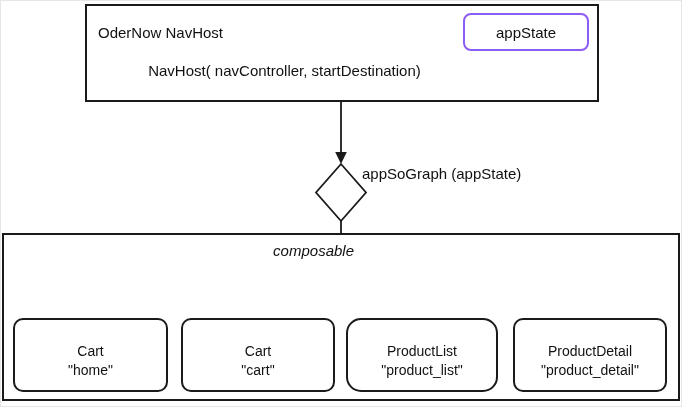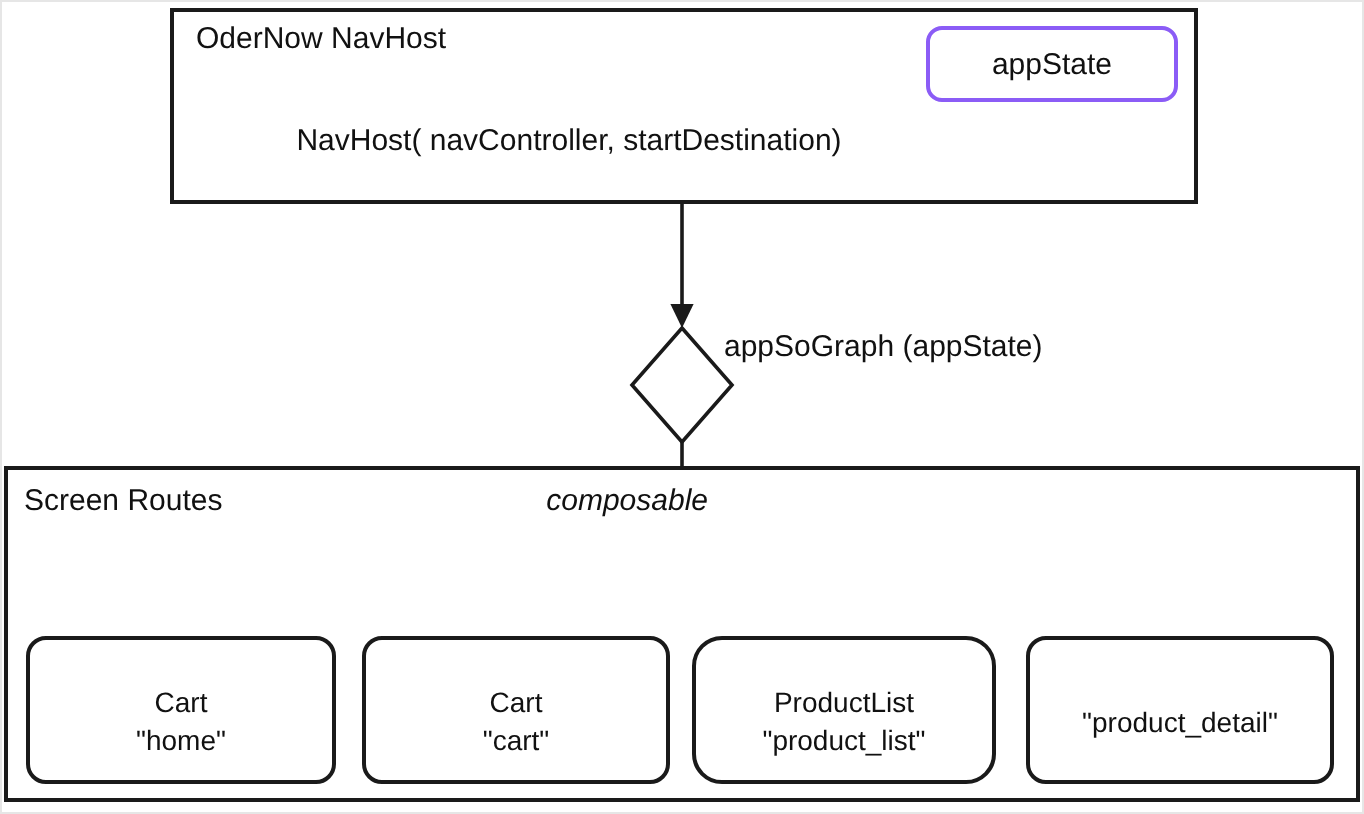--- a/index.html
+++ b/index.html
@@ -27,21 +27,21 @@
   }
 
   
   .navhost-box {
     left: 85px; top: 4px;
     width: 514px; height: 98px;
     border: 2px solid #1a1a1a;
     background: #ffffff;
   }
   .navhost-title {
-    left: 98px; top: 11px;
+    left: 98px; top: 24px;
     font-size: 15px;
     line-height: 18px;
     white-space: nowrap;
   }
   .appstate-badge {
     left: 463px; top: 13px;
     width: 126px; height: 38px;
     border: 2px solid #8b5cf6;
     border-radius: 8px;
     background: #ffffff;
@@ -149,33 +149,33 @@
   </svg>
 
   <div class="abs navhost-box"></div>
   <div class="abs navhost-title">OderNow NavHost</div>
   <div class="abs appstate-badge">appState</div>
   <div class="abs navhost-signature">NavHost( navController, startDestination)</div>
 
   <div class="abs graph-label">appSoGraph (appState)</div>
 
   <div class="abs routes-box"></div>
-  <div class="abs routes-title">Screen Routes</div>
   <div class="abs composable-note">composable</div>
 
   <div class="abs route-card card-0">
     <div class="route-name">Cart</div>
     <div class="route-path">"home"</div>
   </div>
   <div class="abs route-card card-1">
     <div class="route-name">Cart</div>
     <div class="route-path">"cart"</div>
   </div>
   <div class="abs route-card card-2">
     <div class="route-name">ProductList</div>
     <div class="route-path">"product_list"</div>
   </div>
   <div class="abs route-card card-3">
+    <div class="route-name">ProductDetail</div>
     <div class="route-path">"product_detail"</div>
   </div>
 
 
 </div>
 
 </body></html>

